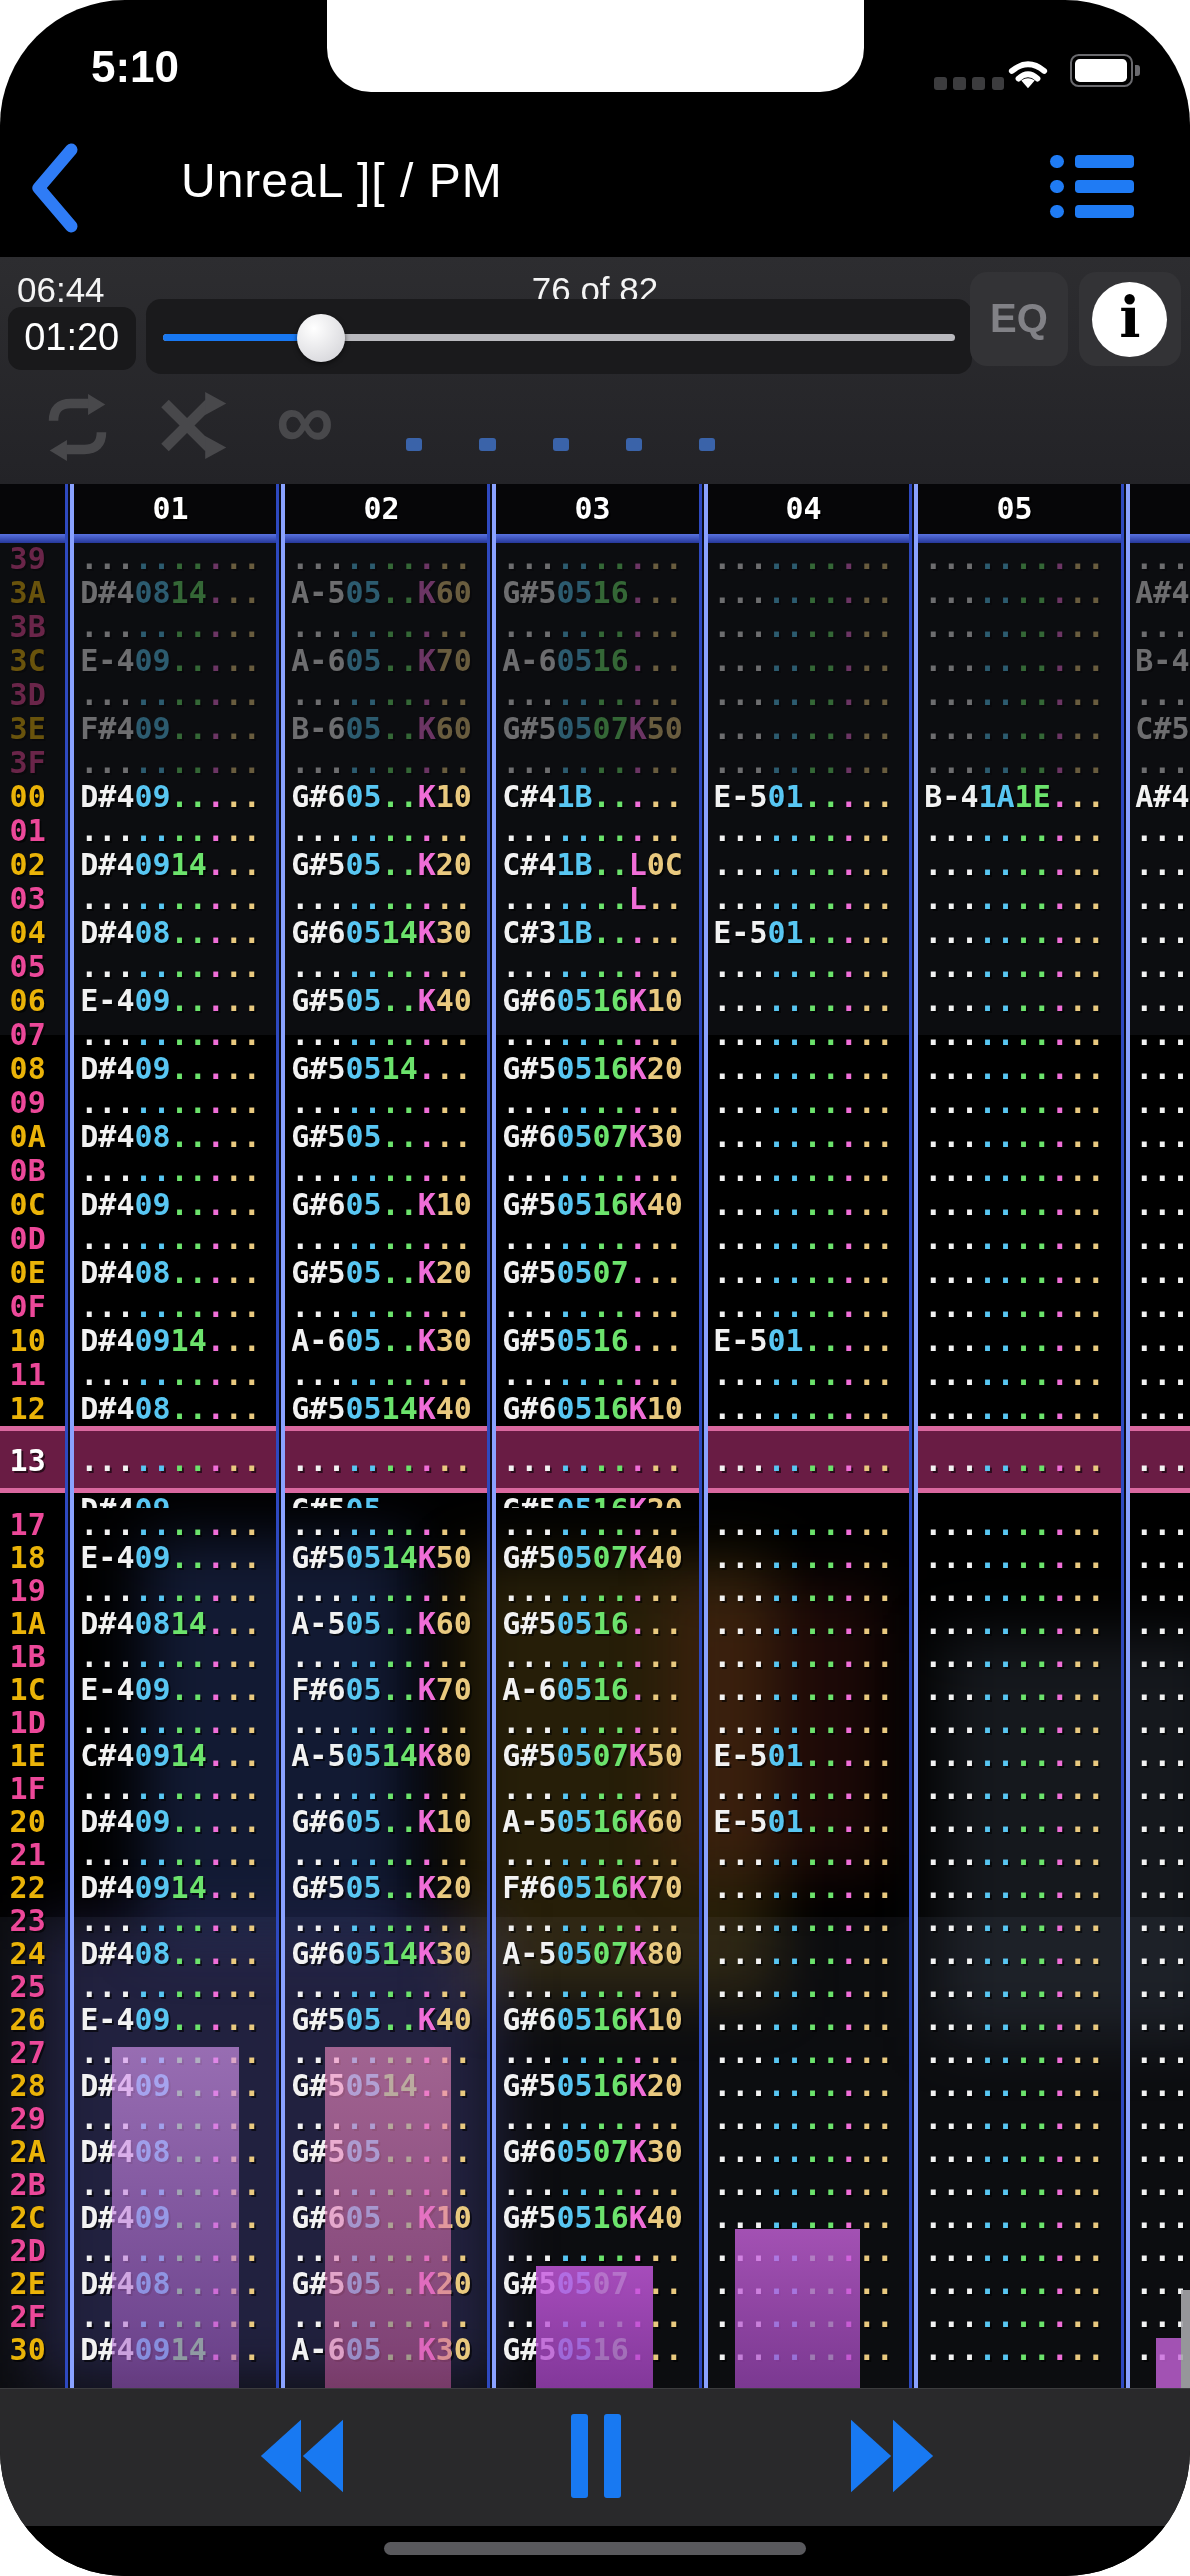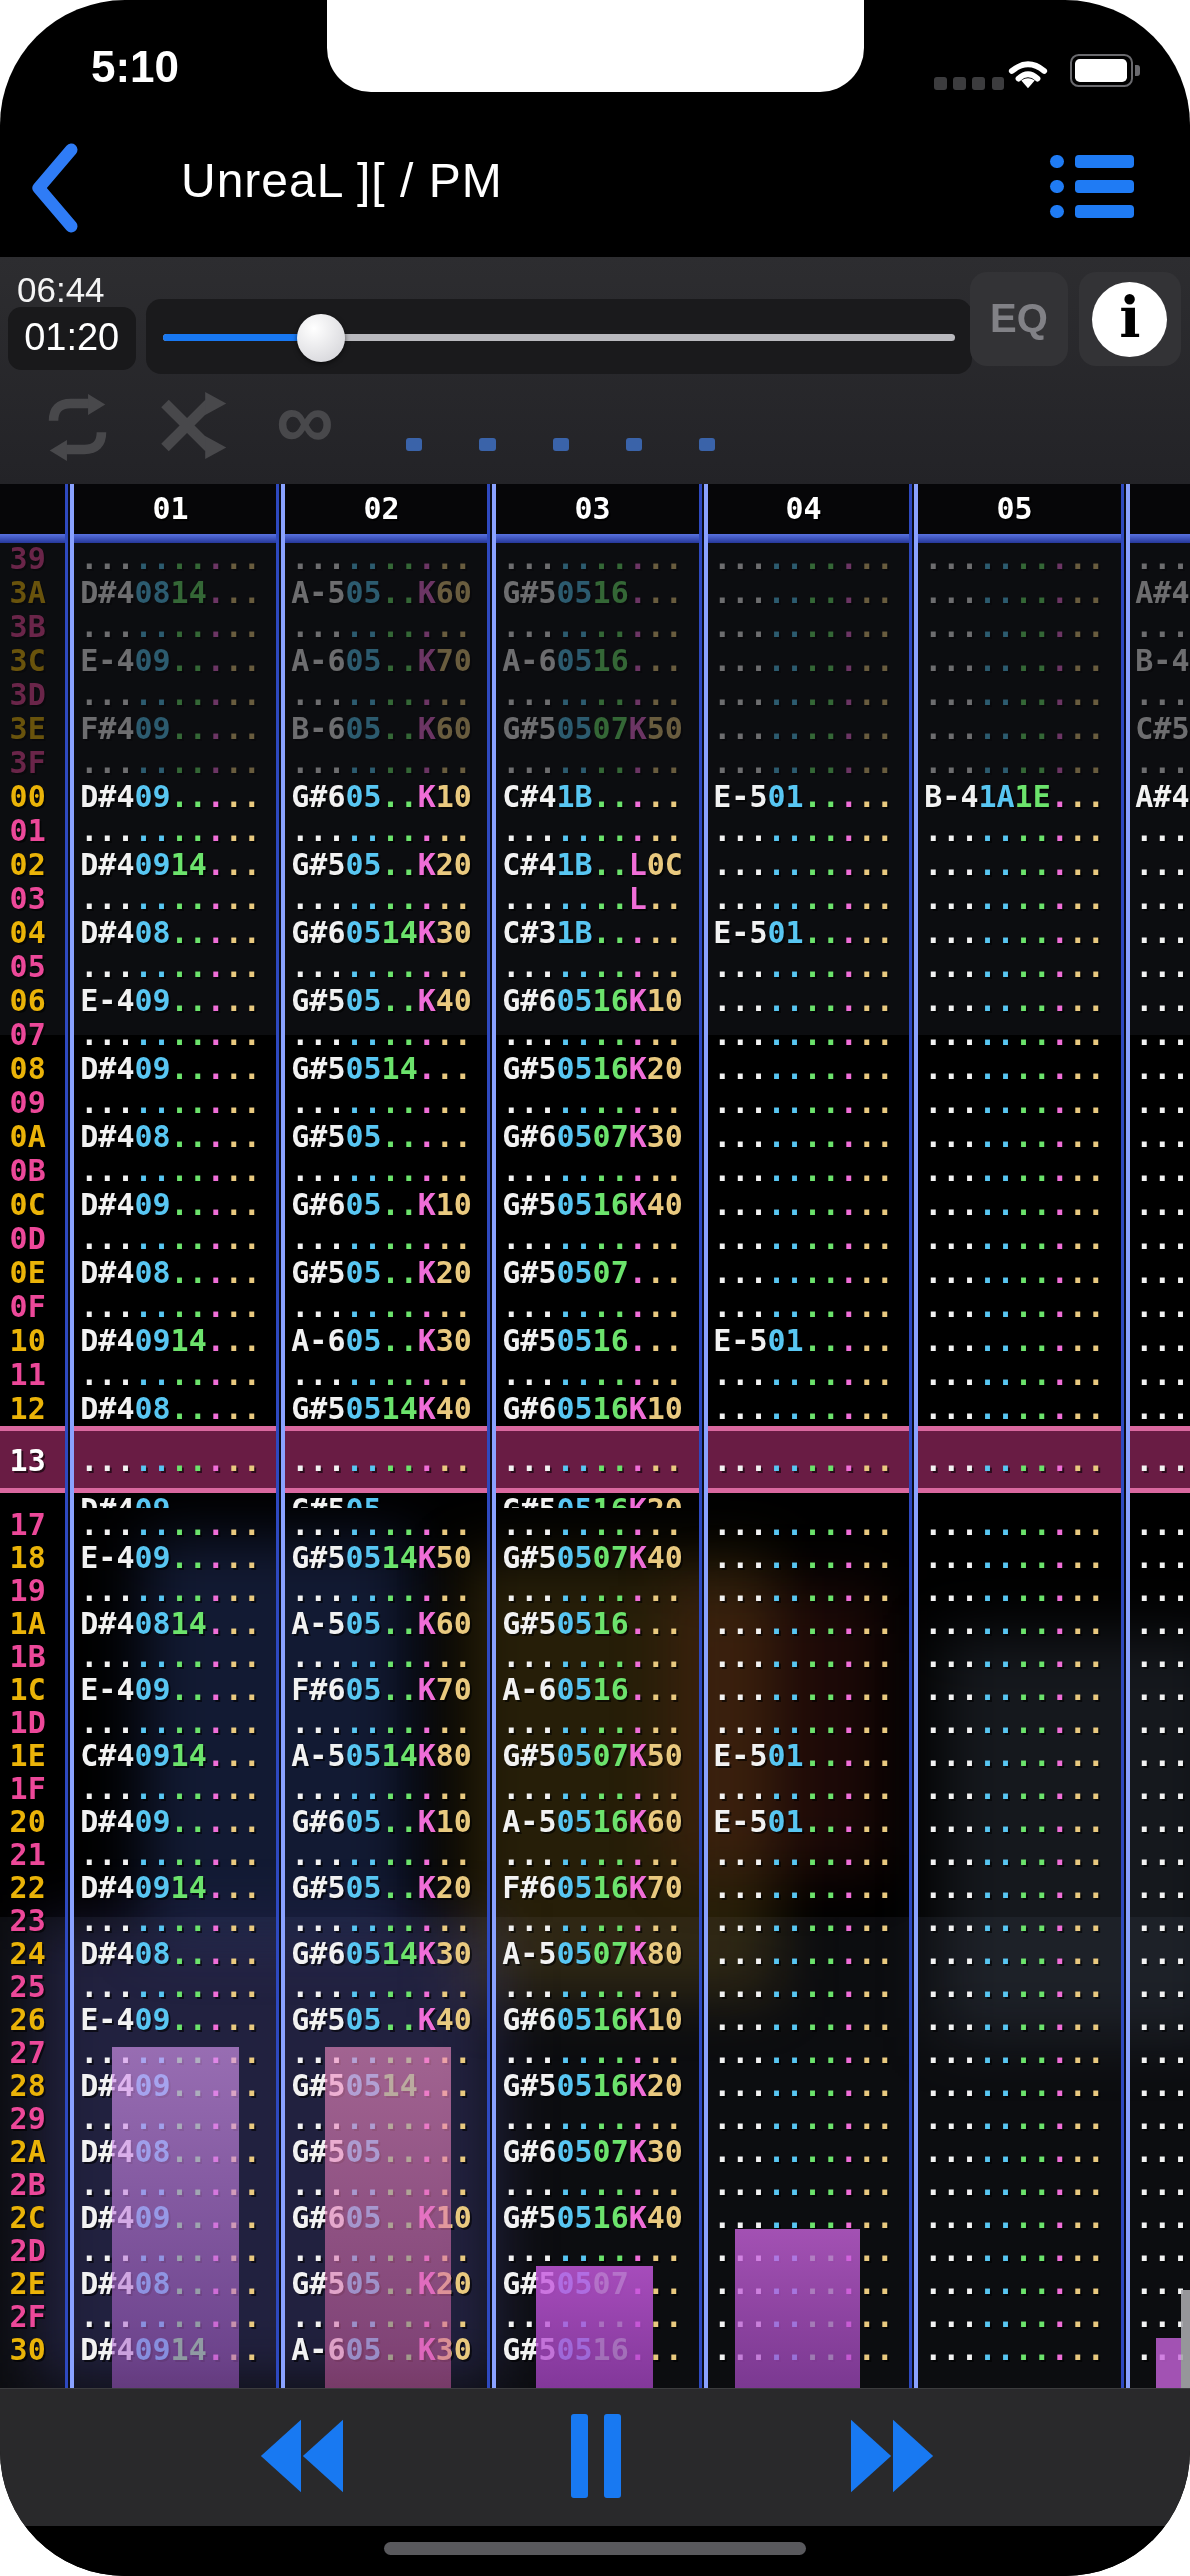--- a/index.html
+++ b/index.html
@@ -109,20 +109,21 @@
         </div>
       <div class="row">
           <span class="b"></span>
           <span class="l"></span>
         </div>
     </div>
   </div>
 
   <div class="player">
     <div class="t-elapsed">06:44</div>
+    <div class="t-pos">76 of 82</div>
     <div class="t-remain">01:20</div>
     <div class="slider">
       <div class="track">
         <div class="fill" id="seekFill" style="width: 20%;"></div>
         <div class="thumb" id="seekThumb" style="left: calc(20% - 24px);"></div>
       </div>
     </div>
     <div class="eq-btn">EQ</div>
     <div class="info-btn">
       <div class="circ">i</div>

